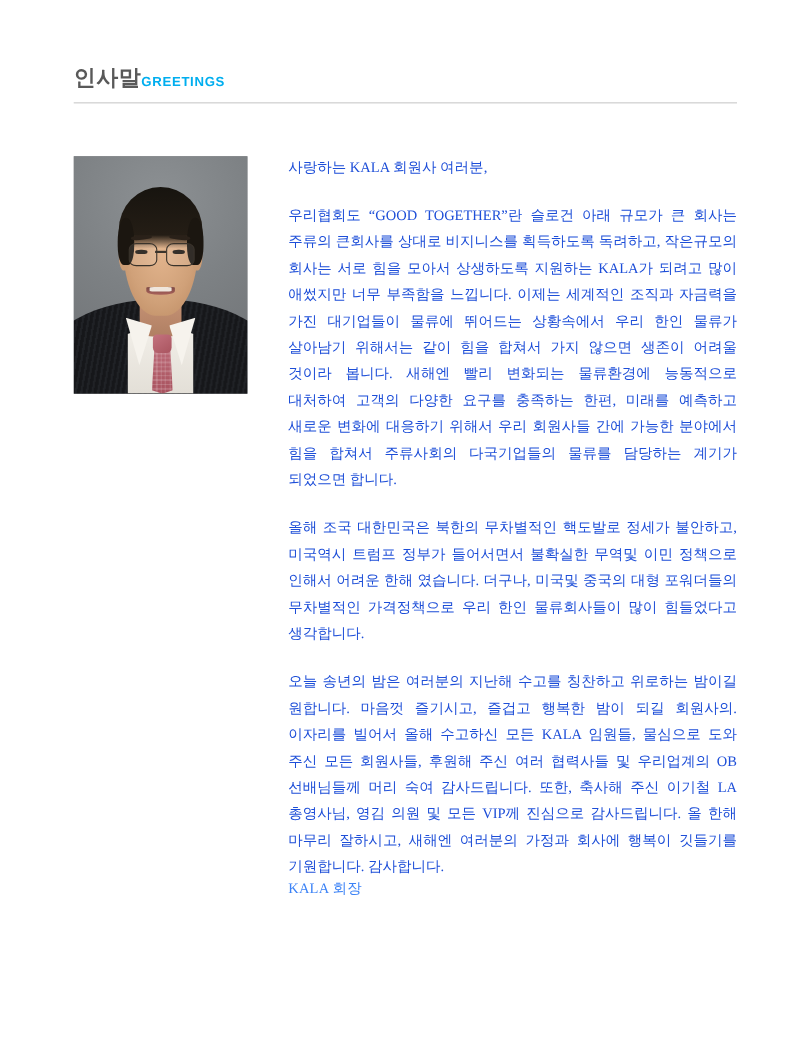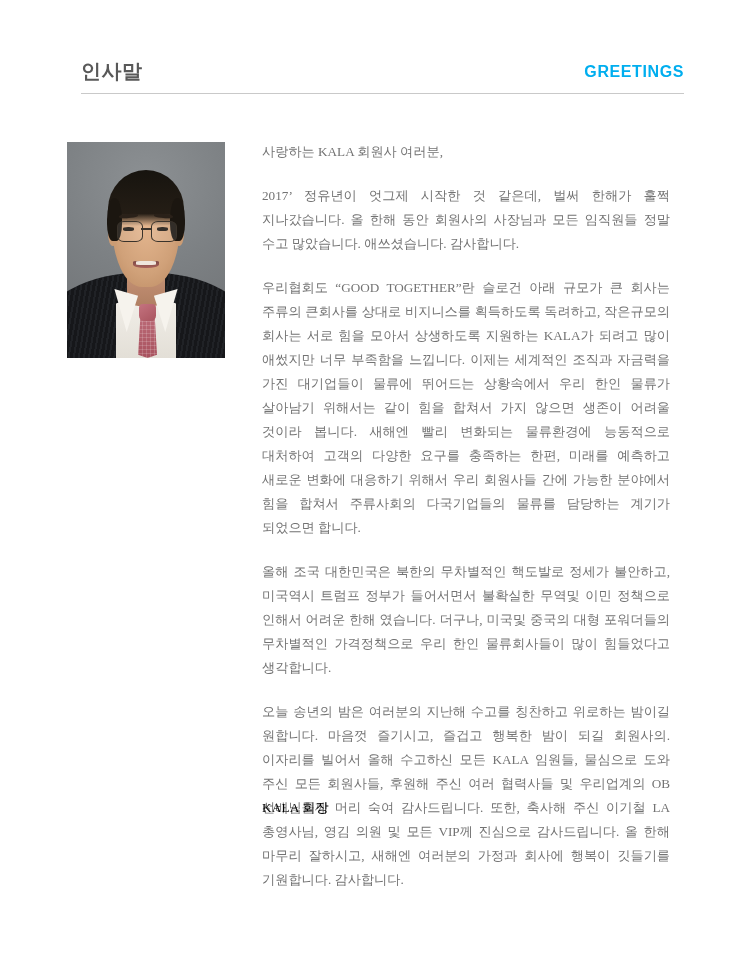--- a/index.html
+++ b/index.html
@@ -12,42 +12,41 @@
     height: 953px;
     font-family: "Liberation Serif", "DejaVu Serif", serif;
     color: #231f20;
     position: relative;
     overflow: hidden;
   }
 
   
   .page-header {
     position: absolute;
-    left: 81px;
+    left: 67px;
     top: 48px;
     width: 603px;
     height: 46px;
     display: flex;
     align-items: flex-end;
-    justify-content: space-between;
     border-bottom: 1px solid #c9c9c9;
     box-sizing: border-box;
   }
   .header-title-ko {
     font-family: "Liberation Sans", "DejaVu Sans", sans-serif;
     font-size: 20px;
     font-weight: 700;
     color: #595959;
     letter-spacing: 0.5px;
     line-height: 1;
     padding-bottom: 12px;
   }
   .header-title-en {
     font-family: "Liberation Sans", "DejaVu Sans", sans-serif;
-    font-size: 16px;
+    font-size: 12px;
     font-weight: 700;
     color: #00aeef;
     letter-spacing: 0.6px;
     line-height: 1;
     padding-bottom: 13px;
   }
 
   
   .portrait-frame {
     position: absolute;
@@ -236,31 +235,31 @@
     left: 262px;
     top: 140px;
     width: 408px;
   }
   .letter p {
     margin: 0 0 20px 0;
     font-size: 13.2px;
     line-height: 24px;
     text-align: justify;
     text-justify: inter-word;
-    color: #737373;
+    color: #1d4ed8;
     word-break: keep-all;
   }
   .letter p:last-of-type { margin-bottom: 0; }
 
   .signature {
     position: absolute;
     left: 262px;
     top: 797px;
     width: 408px;
-    color: #000000;
+    color: #3b82f6;
   }
   .signature div {
     font-size: 13.2px;
     line-height: 21px;
     letter-spacing: 0.2px;
   }
 </style>
 </head>
 <body>
 
@@ -291,21 +290,20 @@
     <div class="p-glass-l"></div>
     <div class="p-glass-r"></div>
     <div class="p-bridge"></div>
     <div class="p-mouth"></div>
     <div class="p-teeth"></div>
   </div>
 </div>
 
 <div class="letter">
   <p>사랑하는 KALA 회원사 여러분,</p>
-  <p>2017’ 정유년이 엇그제 시작한 것 같은데, 벌써 한해가 훌쩍 지나갔습니다.  올 한해 동안 회원사의 사장님과 모든 임직원들 정말 수고 많았습니다. 애쓰셨습니다. 감사합니다.</p>
   <p>우리협회도 “GOOD TOGETHER”란 슬로건 아래 규모가 큰 회사는 주류의 큰회사를 상대로 비지니스를 획득하도록 독려하고, 작은규모의 회사는 서로 힘을 모아서 상생하도록 지원하는 KALA가 되려고 많이 애썼지만 너무 부족함을 느낍니다. 이제는 세계적인 조직과 자금력을 가진 대기업들이 물류에 뛰어드는 상황속에서 우리 한인 물류가 살아남기 위해서는 같이 힘을 합쳐서 가지 않으면 생존이 어려울 것이라 봅니다. 새해엔 빨리 변화되는 물류환경에 능동적으로 대처하여 고객의 다양한 요구를 충족하는 한편, 미래를 예측하고 새로운 변화에 대응하기 위해서 우리 회원사들 간에 가능한 분야에서 힘을 합쳐서 주류사회의 다국기업들의 물류를 담당하는 계기가 되었으면 합니다.</p>
   <p>올해 조국 대한민국은 북한의 무차별적인 핵도발로 정세가 불안하고, 미국역시 트럼프 정부가 들어서면서 불확실한 무역및 이민 정책으로 인해서 어려운 한해 였습니다. 더구나, 미국및 중국의 대형 포워더들의 무차별적인 가격정책으로 우리 한인 물류회사들이 많이 힘들었다고 생각합니다.</p>
   <p>오늘 송년의 밤은 여러분의 지난해 수고를 칭찬하고 위로하는 밤이길 원합니다. 마음껏 즐기시고, 즐겁고 행복한 밤이 되길 회원사의. 이자리를 빌어서 올해 수고하신 모든 KALA 임원들, 물심으로 도와 주신 모든 회원사들, 후원해 주신 여러 협력사들 및 우리업계의 OB 선배님들께 머리 숙여 감사드립니다. 또한, 축사해 주신 이기철 LA 총영사님, 영김 의원 및 모든 VIP께 진심으로 감사드립니다. 올 한해 마무리 잘하시고, 새해엔 여러분의 가정과 회사에 행복이 깃들기를 기원합니다. 감사합니다.</p>
 </div>
 
 <div class="signature">
   <div>KALA 회장</div>
 </div>
 
 </body></html>

